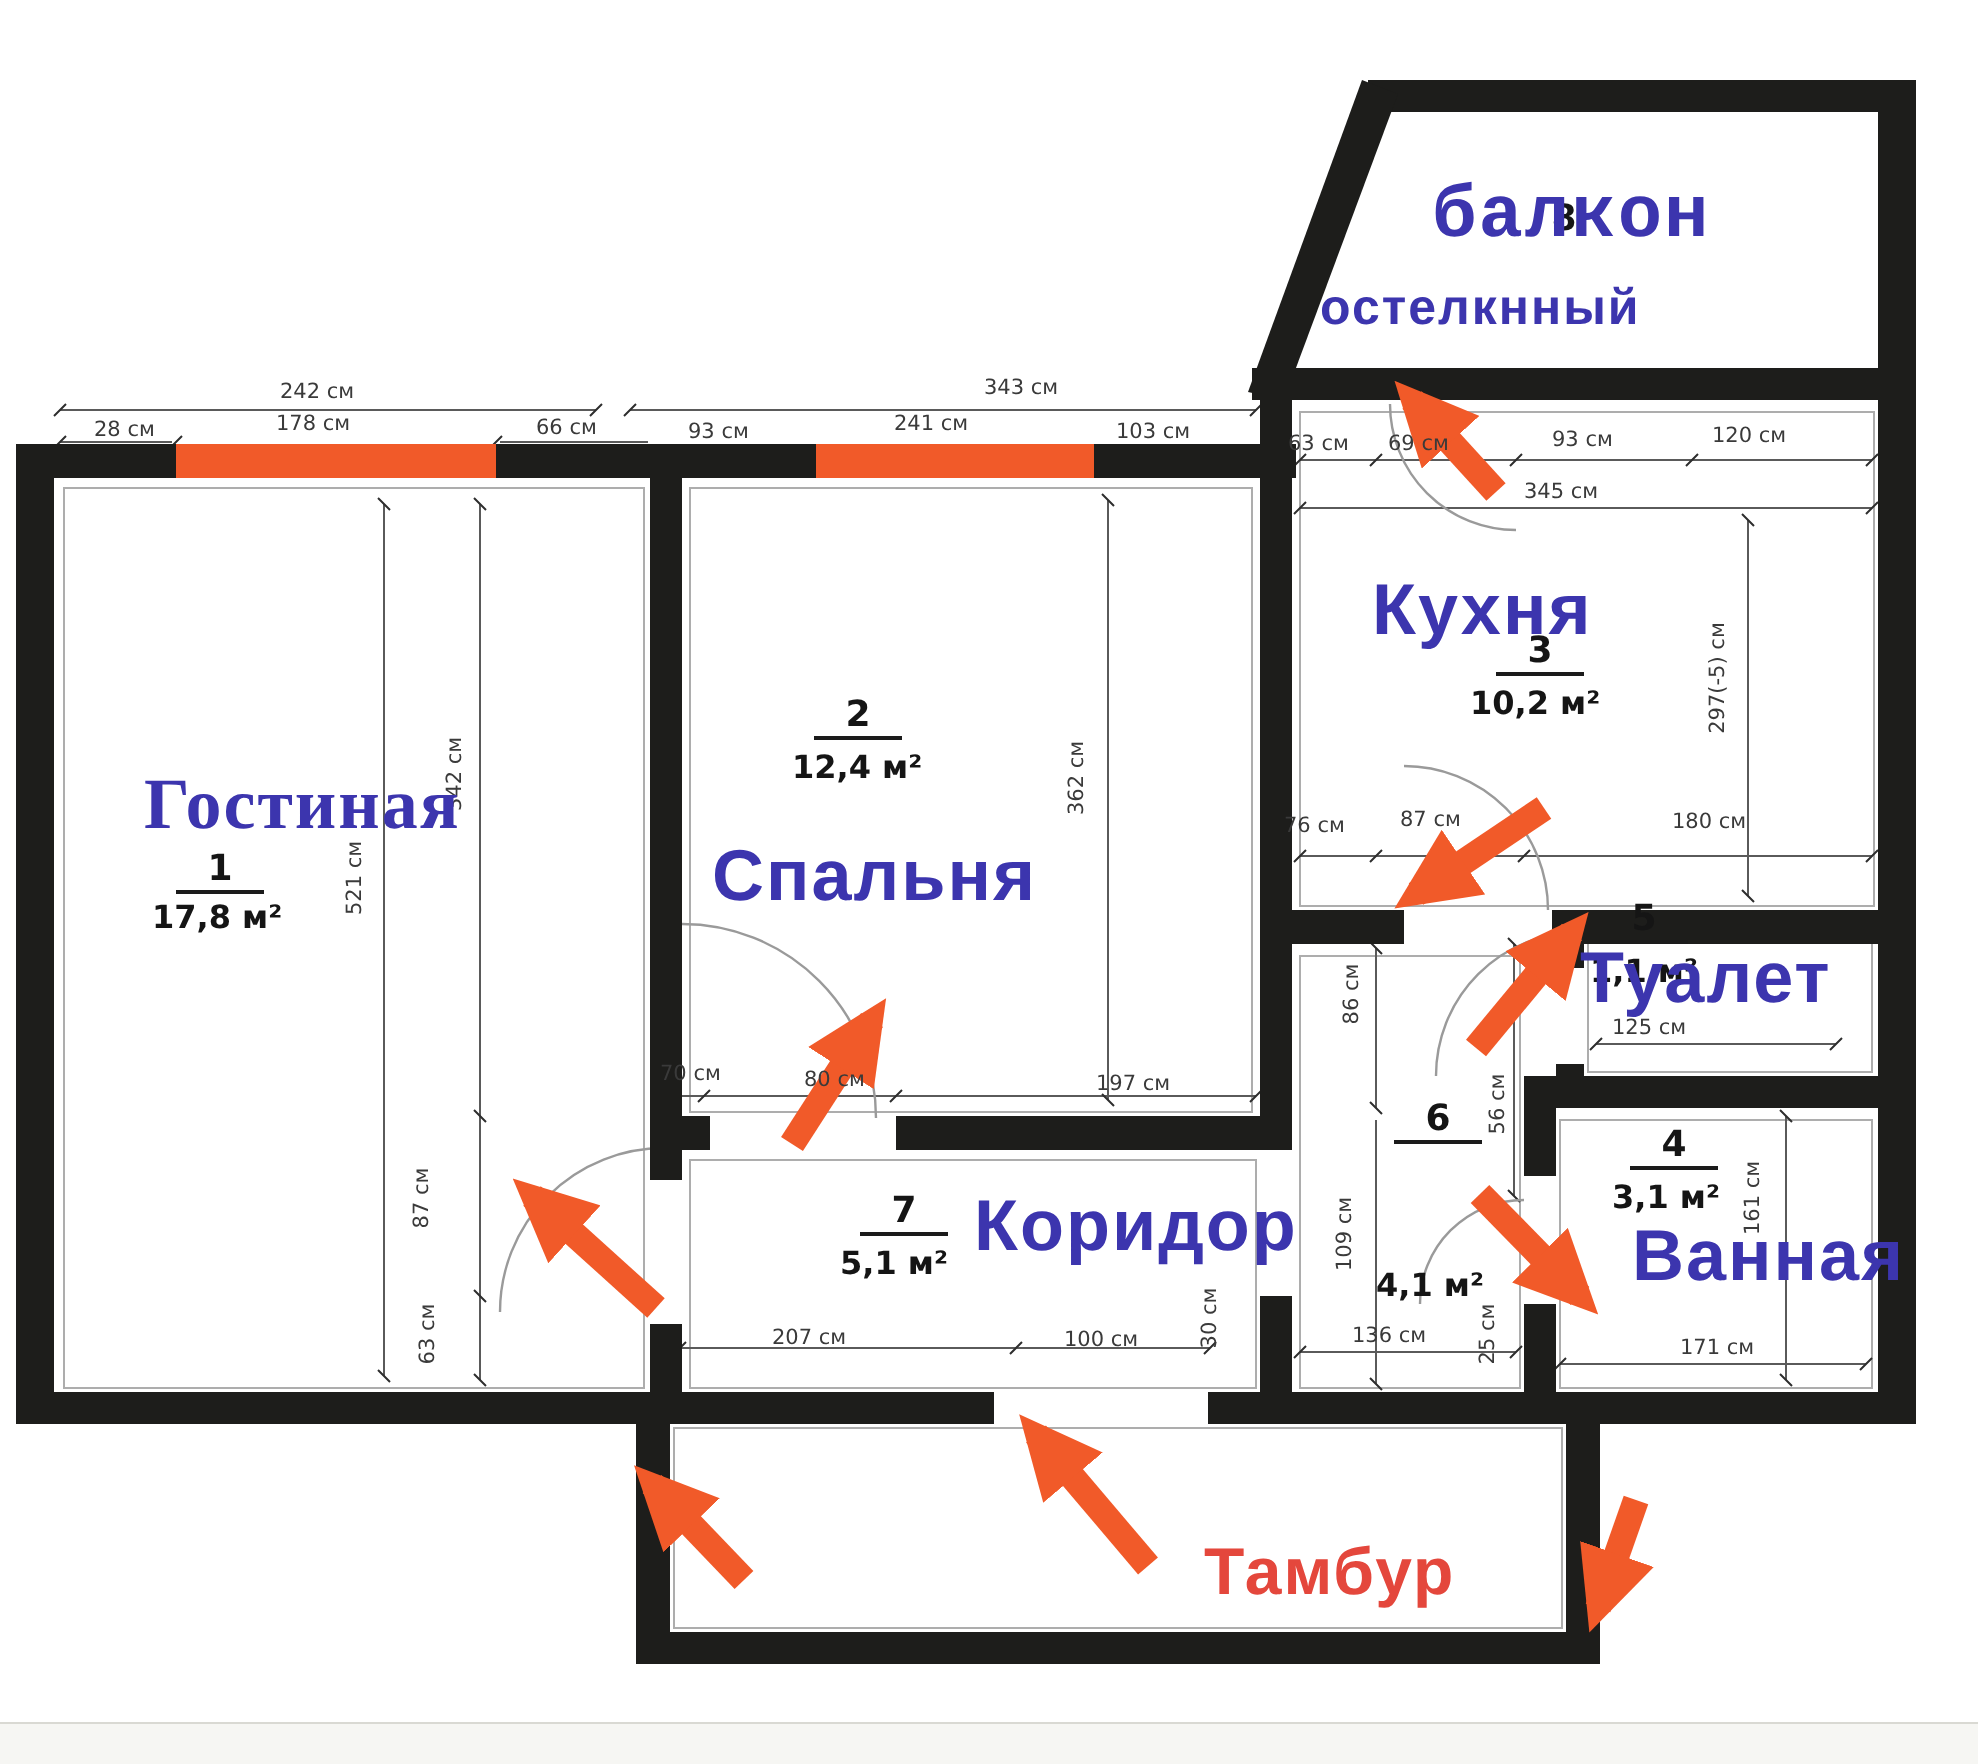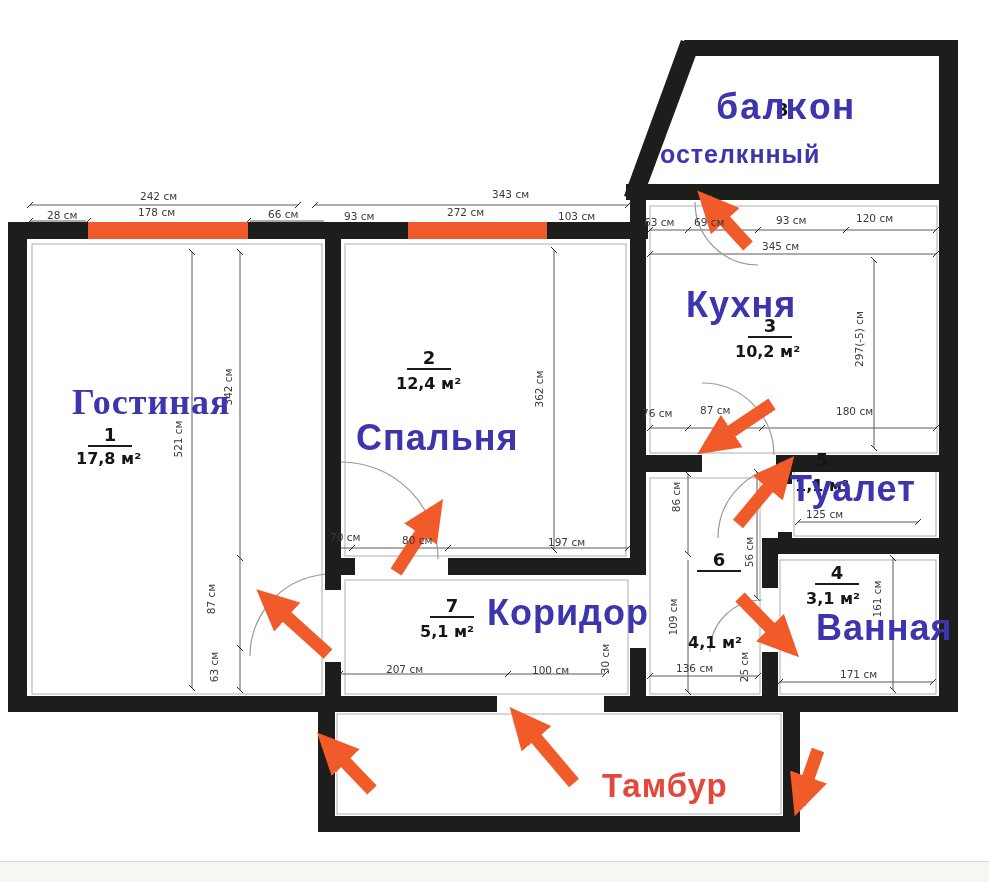--- a/index.html
+++ b/index.html
@@ -146,21 +146,21 @@
   <div class="rnum" style="left:430px;top:596px;">7</div>
   <div class="rarea" style="left:420px;top:622px;">5,1 м²</div>
   <div class="rnum noline" style="left:760px;top:100px;">8</div>
 
   <span class="dim" style="left:140px;top:190px;">242 см</span>
   <span class="dim" style="left:448px;top:188px;margin-left:44px;">343 см</span>
   <span class="dim" style="left:47px;top:209px;">28 см</span>
   <span class="dim" style="left:138px;top:206px;">178 см</span>
   <span class="dim" style="left:268px;top:208px;">66 см</span>
   <span class="dim" style="left:344px;top:210px;">93 см</span>
-  <span class="dim" style="left:447px;top:206px;">272 см</span>
+  <span class="dim" style="left:447px;top:206px;">241 см</span>
   <span class="dim" style="left:558px;top:210px;">103 см</span>
   <span class="dim" style="left:644px;top:216px;">63 см</span>
   <span class="dim" style="left:694px;top:216px;">69 см</span>
   <span class="dim" style="left:776px;top:214px;">93 см</span>
   <span class="dim" style="left:856px;top:212px;">120 см</span>
   <span class="dim" style="left:762px;top:240px;">345 см</span>
   <span class="dim v" style="left:831px;top:333px;">297(-5) см</span>
   <span class="dim" style="left:642px;top:407px;">76 см</span>
   <span class="dim" style="left:700px;top:404px;">87 см</span>
   <span class="dim" style="left:836px;top:405px;">180 см</span>

